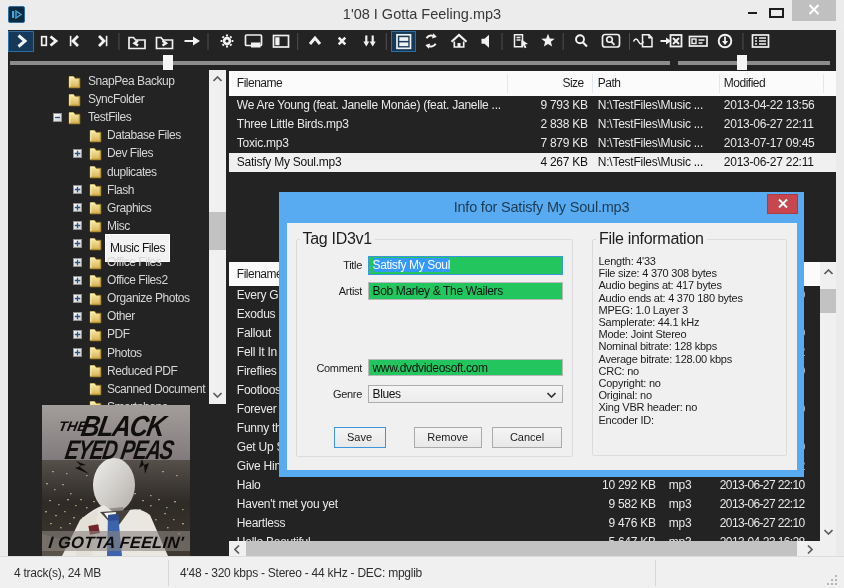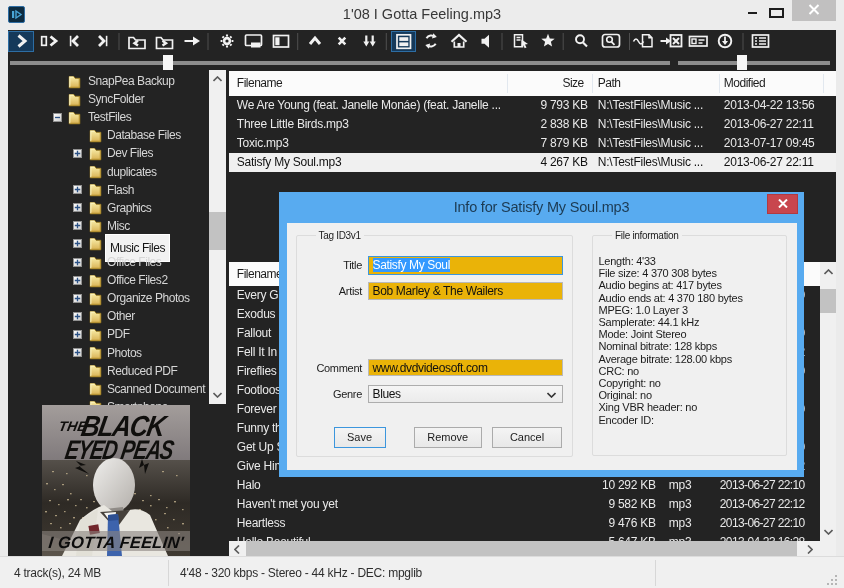--- a/index.html
+++ b/index.html
@@ -33,23 +33,23 @@
 .sbthumb{position:absolute;background:#c2c2c2}
 
 #status{position:absolute;left:0;top:556px;width:844px;height:32px;background:#f0f0f0;border-top:1px solid #dcdcdc;font-size:12px;letter-spacing:-0.25px;color:#2e2e2e}
 .ssep{position:absolute;top:3px;width:1px;height:26px;background:#d7d7d7}
 
 #dlg{position:absolute;left:279px;top:192px;width:525px;height:285px;background:#58abf0}
 #dlgtitle{position:absolute;left:0;top:0;width:100%;height:31px;line-height:31px;text-align:center;font-size:14.5px;letter-spacing:-0.2px;color:#1c3a52}
 #dlgclose{position:absolute;left:488px;top:2px;width:31px;height:20px;background:#c8464e;border:1px solid #b13a41;color:#fff;text-align:center;line-height:19px;font-size:11px;font-weight:bold}
 #dlgbody{position:absolute;left:8px;top:31px;width:509.5px;height:246.5px;background:#f0f0f0}
 fieldset{position:absolute;border:1px solid #dcdcdc;border-radius:2px}
-legend{font-size:10px;letter-spacing:-0.3px;color:#1c1c1c;margin-left:19px;padding:0 3px}
+legend{font-size:16px;letter-spacing:-0.3px;color:#1c1c1c;margin-left:3px;padding:0 3px}
 .dlbl{position:absolute;left:1px;font-size:11px;letter-spacing:-0.3px;color:#1c1c1c;text-align:right;width:74px}
-.dinput{position:absolute;left:80.5px;width:195px;background:#eab308;border:1px solid #b9b9b9;font-size:12px;letter-spacing:-0.35px;color:#111;line-height:16px;padding-left:4px;white-space:nowrap}
+.dinput{position:absolute;left:80.5px;width:195px;background:#22c55e;border:1px solid #b9b9b9;font-size:12px;letter-spacing:-0.35px;color:#111;line-height:16px;padding-left:4px;white-space:nowrap}
 .dbtn{position:absolute;top:203.5px;height:21px;background:linear-gradient(#f4f4f4,#e8e8e8);border:1px solid #ababab;text-align:center;font-size:11px;color:#1c1c1c;line-height:19px}
 #finfo{position:absolute;left:311.5px;top:32px;font-size:11px;letter-spacing:-0.25px;color:#1c1c1c;line-height:12.2px}
 </style></head>
 <body>
 
 <div id="titlebar"></div>
 <div id="apico">
 <svg width="15" height="15" viewBox="0 0 15 15">
       <rect x="3" y="4" width="2.2" height="7" fill="#49a6d8"></rect>
       <path d="M7 4 L12 7.5 L7 11 Z" fill="none" stroke="#49a6d8" stroke-width="1.4"></path>

